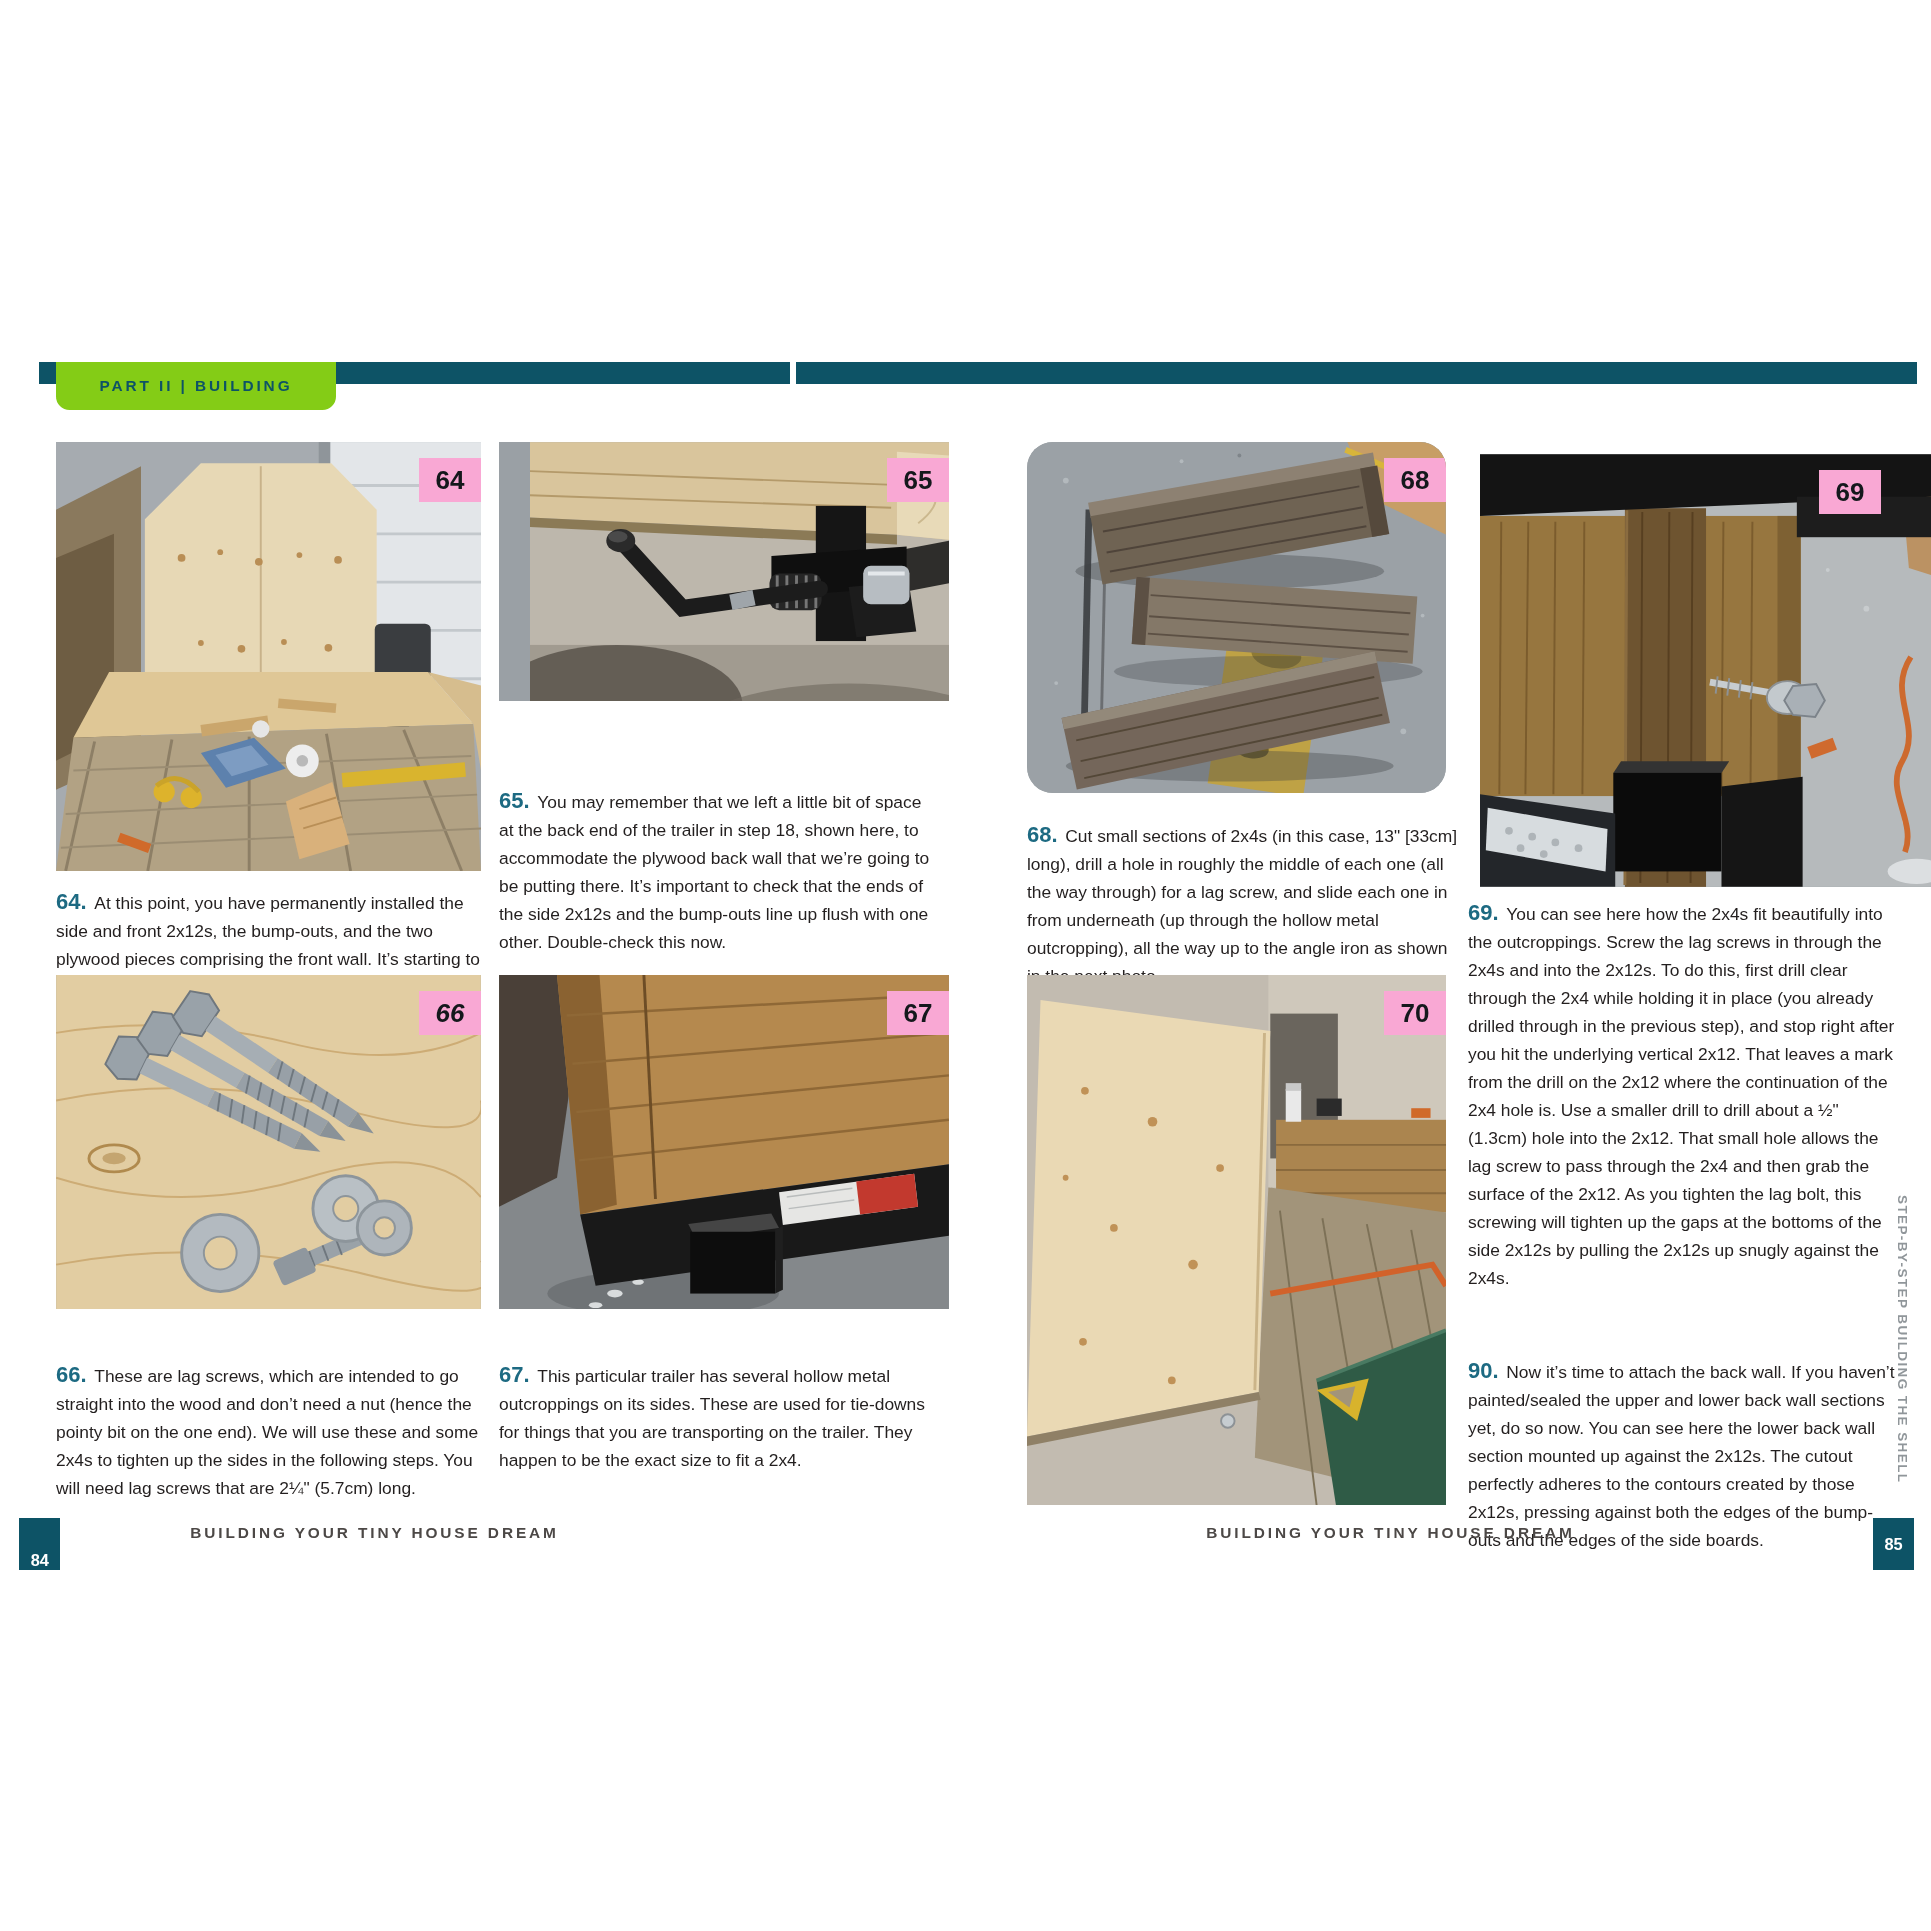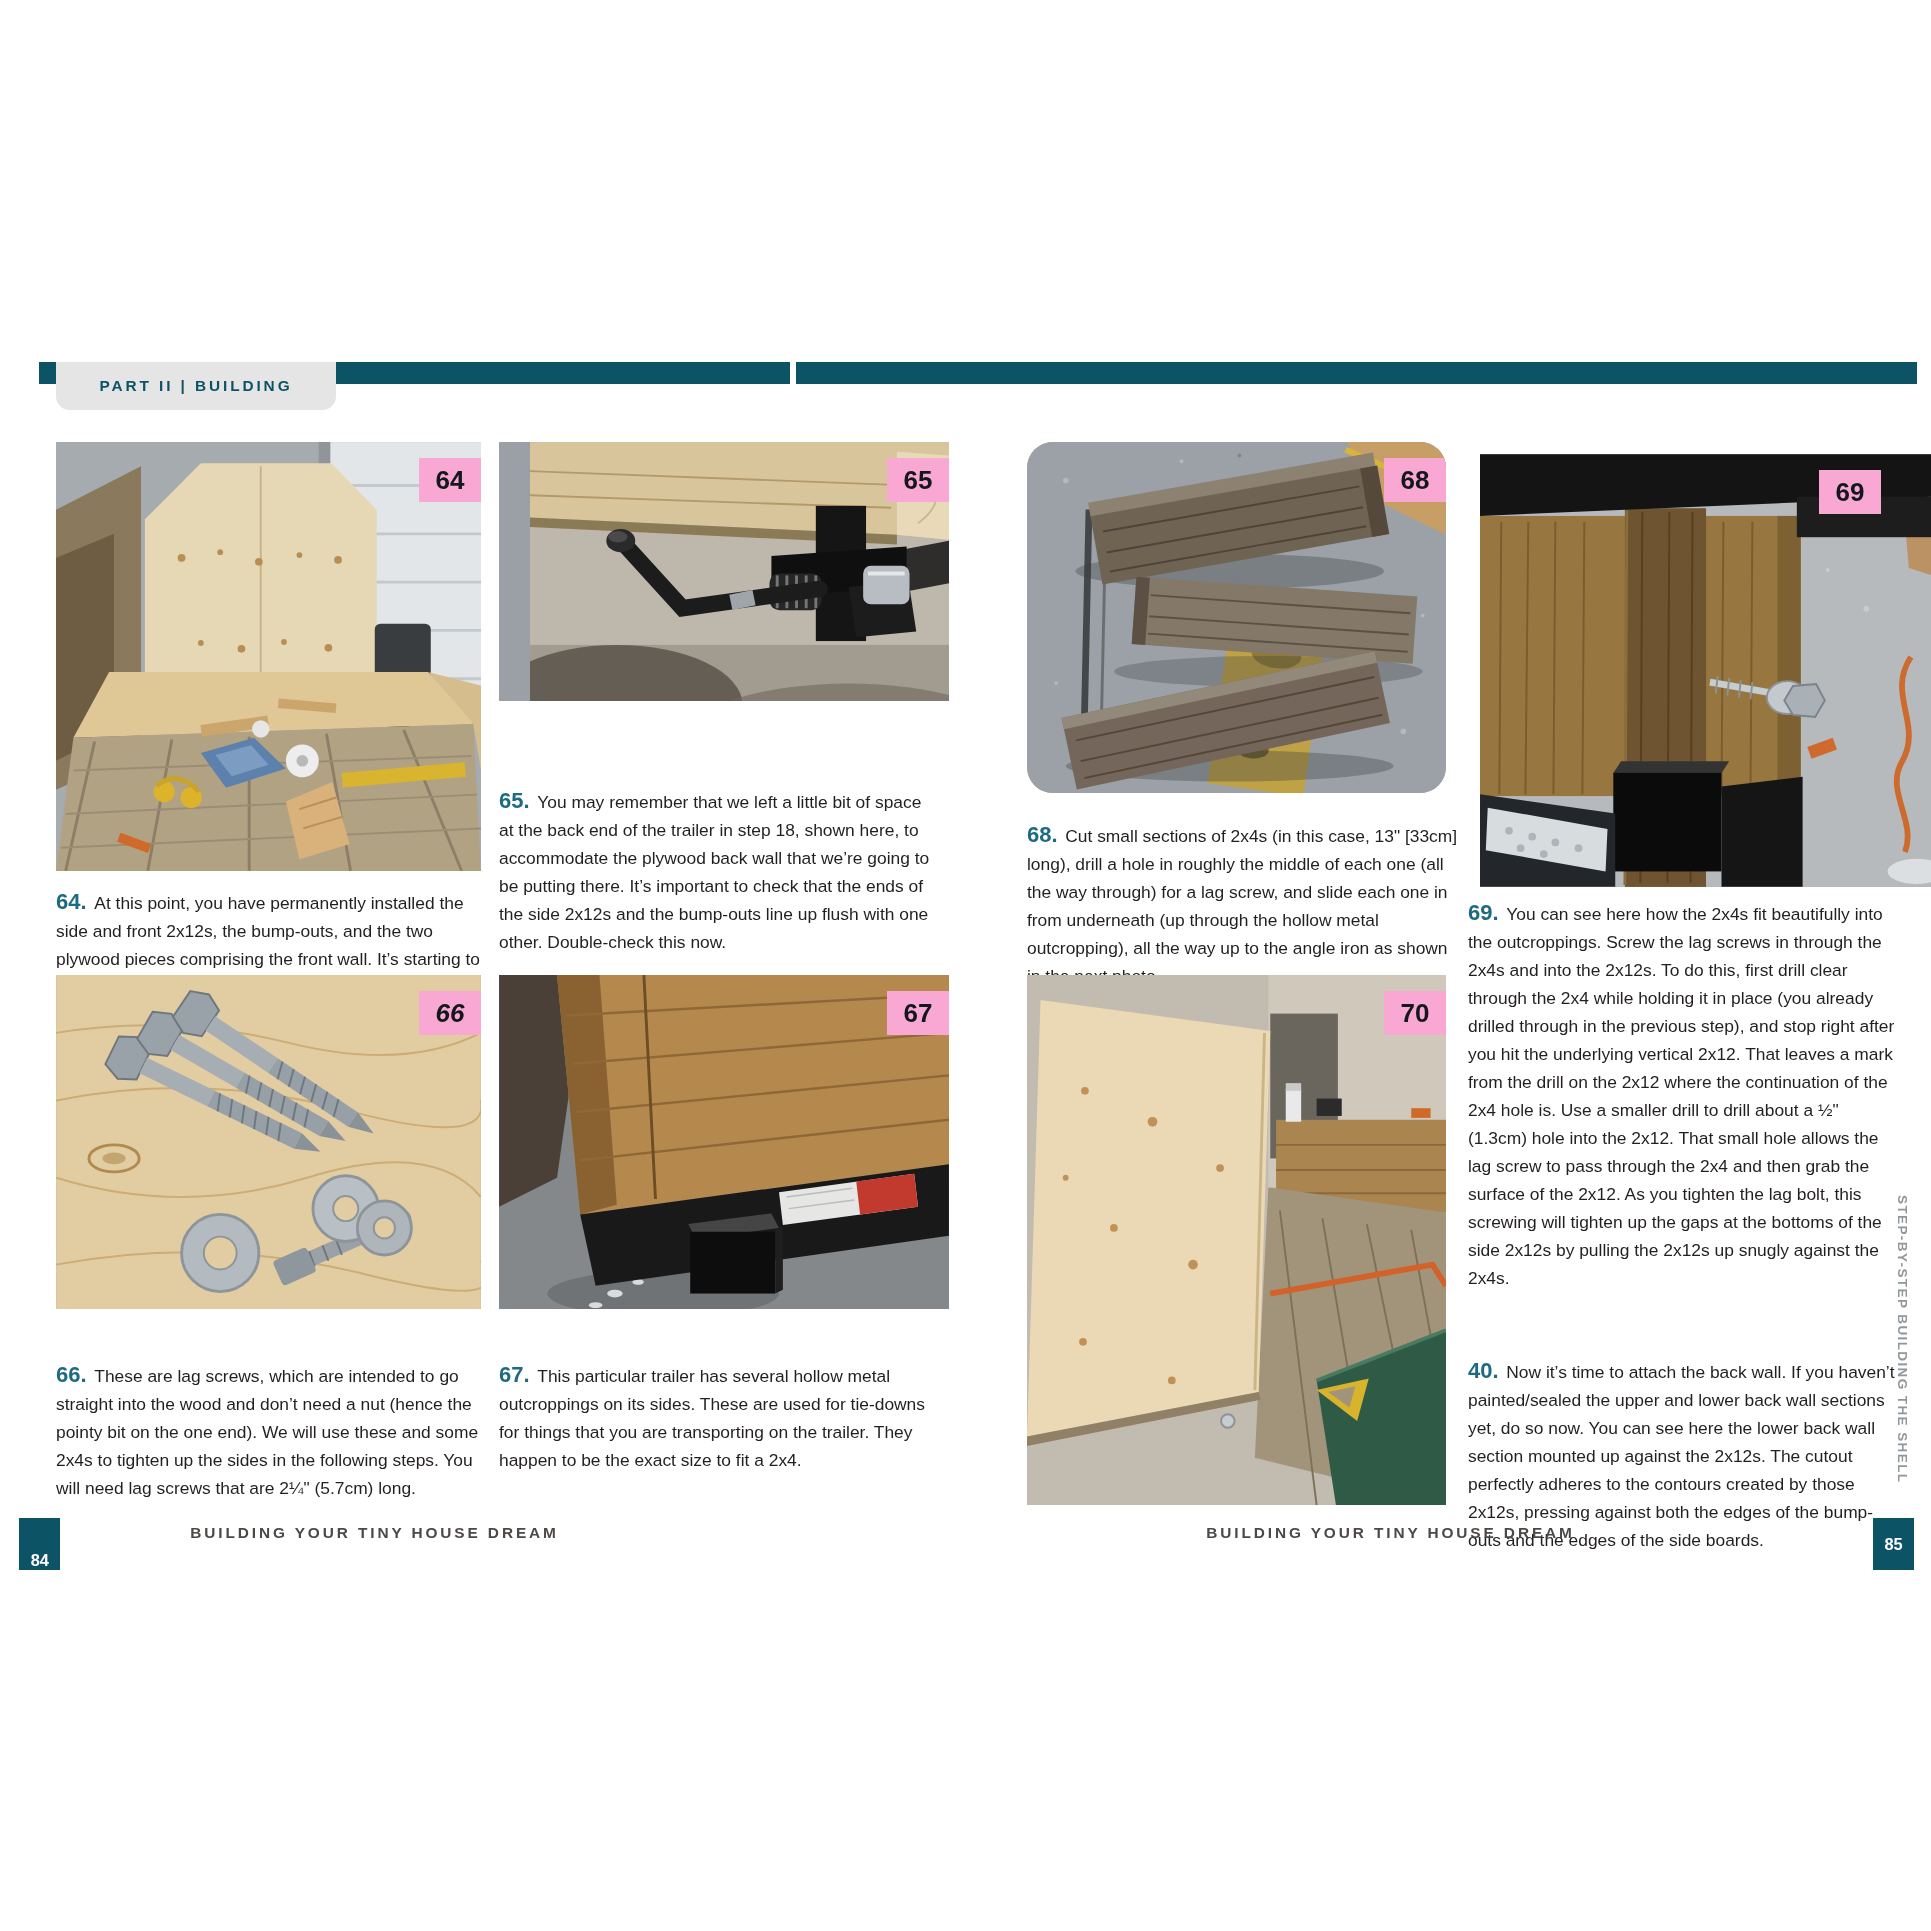--- a/index.html
+++ b/index.html
@@ -1,19 +1,19 @@
 <!DOCTYPE html>
 <html><head>
 <meta charset="utf-8">
 <style>
   html,body{margin:0;padding:0;background:#ffffff;}
   body{width:1931px;height:1931px;position:relative;font-family:"Liberation Sans",sans-serif;color:#221f1f;}
   *{box-sizing:border-box;}
   .header-bar{position:absolute;top:362px;height:22px;background:#0d5366;}
-  .part-tab{position:absolute;left:56px;top:362px;width:280px;height:48px;background:#e5e5e5;
+  .part-tab{position:absolute;left:56px;top:362px;width:280px;height:48px;background:#84cc16;
     border-radius:0 0 13.5px 13.5px;display:flex;align-items:center;justify-content:center;}
   .part-tab span{color:#0d5366;font-weight:bold;font-size:15.4px;letter-spacing:2.9px;}
   .photo{position:absolute;overflow:hidden;background:#9aa0a5;}
   .photo svg{display:block;}
   .badge{position:absolute;top:16px;right:0;width:62px;height:44px;background:#f9a8d4;
     display:flex;align-items:center;justify-content:center;}
   .badge span{font-weight:bold;font-size:26px;color:#14181c;}
   .caption{position:absolute;font-size:17.4px;line-height:28px;color:#231f1f;text-align:left;}
   .caption .num{color:#1d6a82;font-weight:bold;font-size:22px;margin-right:7.7px;}
   .footer-box{position:absolute;top:1518px;width:41px;height:52px;background:#0d5366;
@@ -433,21 +433,21 @@
       </g>
       <line x1="246" y1="60" x2="236" y2="430" stroke="#cbb488" stroke-width="3"></line>
       <circle cx="208" cy="462" r="7" fill="#c6ccd0" stroke="#8d9296" stroke-width="2"></circle>
       <polygon points="0,478 240,432 242,440 0,488" fill="#8f8066"></polygon>
     </svg>
     <div class="badge">
       <span>70</span>
     </div>
   </figure>
   <p class="caption" style="left:1468px;top:1340px;width:433px;">
-    <span class="num">40.</span><span>Now it’s time to attach the back wall. If you haven’t painted/sealed the upper and lower back wall sections yet, do so now. You can see here the lower back wall section mounted up against the 2x12s. The cutout perfectly adheres to the contours created by those 2x12s, pressing against both the edges of the bump-outs and the edges of the side boards.</span>
+    <span class="num">90.</span><span>Now it’s time to attach the back wall. If you haven’t painted/sealed the upper and lower back wall sections yet, do so now. You can see here the lower back wall section mounted up against the 2x12s. The cutout perfectly adheres to the contours created by those 2x12s, pressing against both the edges of the bump-outs and the edges of the side boards.</span>
   </p>
 
   <div class="side-label">STEP-BY-STEP BUILDING THE SHELL</div>
   <div class="footer-box" style="left:1873px;">
     <span>85</span>
   </div>
   <div class="footer-title" style="left:1072px;">BUILDING YOUR TINY HOUSE DREAM</div>
 
 </div>
 

